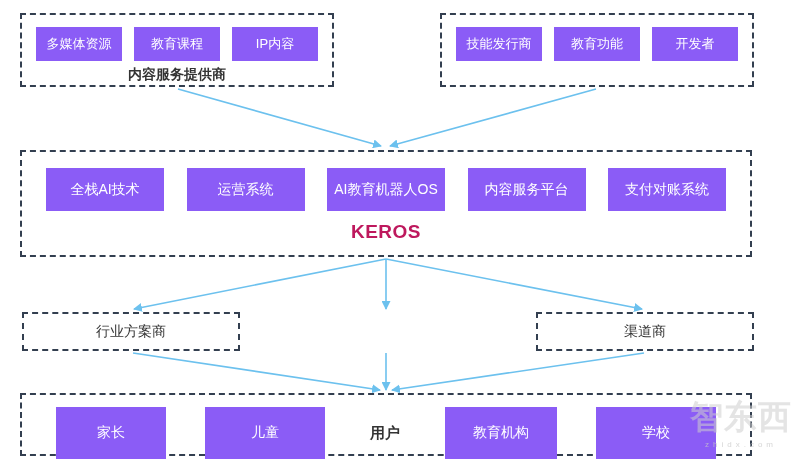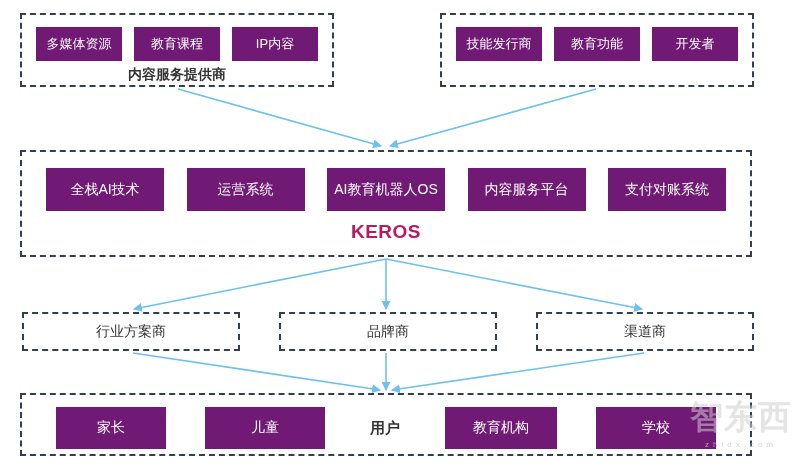--- a/index.html
+++ b/index.html
@@ -17,27 +17,27 @@
   #g-content { left:20px; top:13px;  width:314px; height:74px; }
   #g-skill   { left:440px; top:13px; width:314px; height:74px; }
   #g-keros   { left:20px; top:150px; width:732px; height:107px; }
   #g-users   { left:20px; top:393px; width:732px; height:63px; }
 
   .g-row   { display:flex; justify-content:space-between; padding:12px 14px 0; }
   .g-row-k { display:flex; justify-content:space-between; padding:16px 24px 0; }
   .g-row-u { display:flex; justify-content:space-between; align-items:center; padding:12px 34px 0; }
 
   .node {
-    background:#701a75; color:#FFFFFF;
+    background:#8b5cf6; color:#FFFFFF;
     display:flex; align-items:center; justify-content:center;
     text-align:center;
   }
   .node-sm { width:86px;  height:34px; font-size:13px; }
   .node-md { width:118px; height:43px; font-size:14px; }
-  .node-lg { height:42px; font-size:14px; }
+  .node-lg { height:52px; font-size:14px; }
   .w110 { width:110px; } .w112 { width:112px; } .w120 { width:120px; }
 
   .g-label {
     text-align:center; margin-top:5px;
     font-size:14px; font-weight:600; color:#333333;
   }
   .keros-label {
     text-align:center; margin-top:10px;
     font-size:19px; font-weight:700; color:#be185d; letter-spacing:0.5px;
   }
@@ -111,21 +111,20 @@
       <div class="node node-md">全栈AI技术</div>
       <div class="node node-md">运营系统</div>
       <div class="node node-md">AI教育机器人OS</div>
       <div class="node node-md">内容服务平台</div>
       <div class="node node-md">支付对账系统</div>
     </div>
     <div class="keros-label">KEROS</div>
   </div>
 
   <div class="partner" id="p-industry">行业方案商</div>
-  <div class="partner" id="p-brand">品牌商</div>
   <div class="partner" id="p-channel">渠道商</div>
 
   <div class="group" id="g-users">
     <div class="g-row-u">
       <div class="node node-lg w110">家长</div>
       <div class="node node-lg w120">儿童</div>
       <div class="users-label">用户</div>
       <div class="node node-lg w112">教育机构</div>
       <div class="node node-lg w120">学校</div>
     </div>

